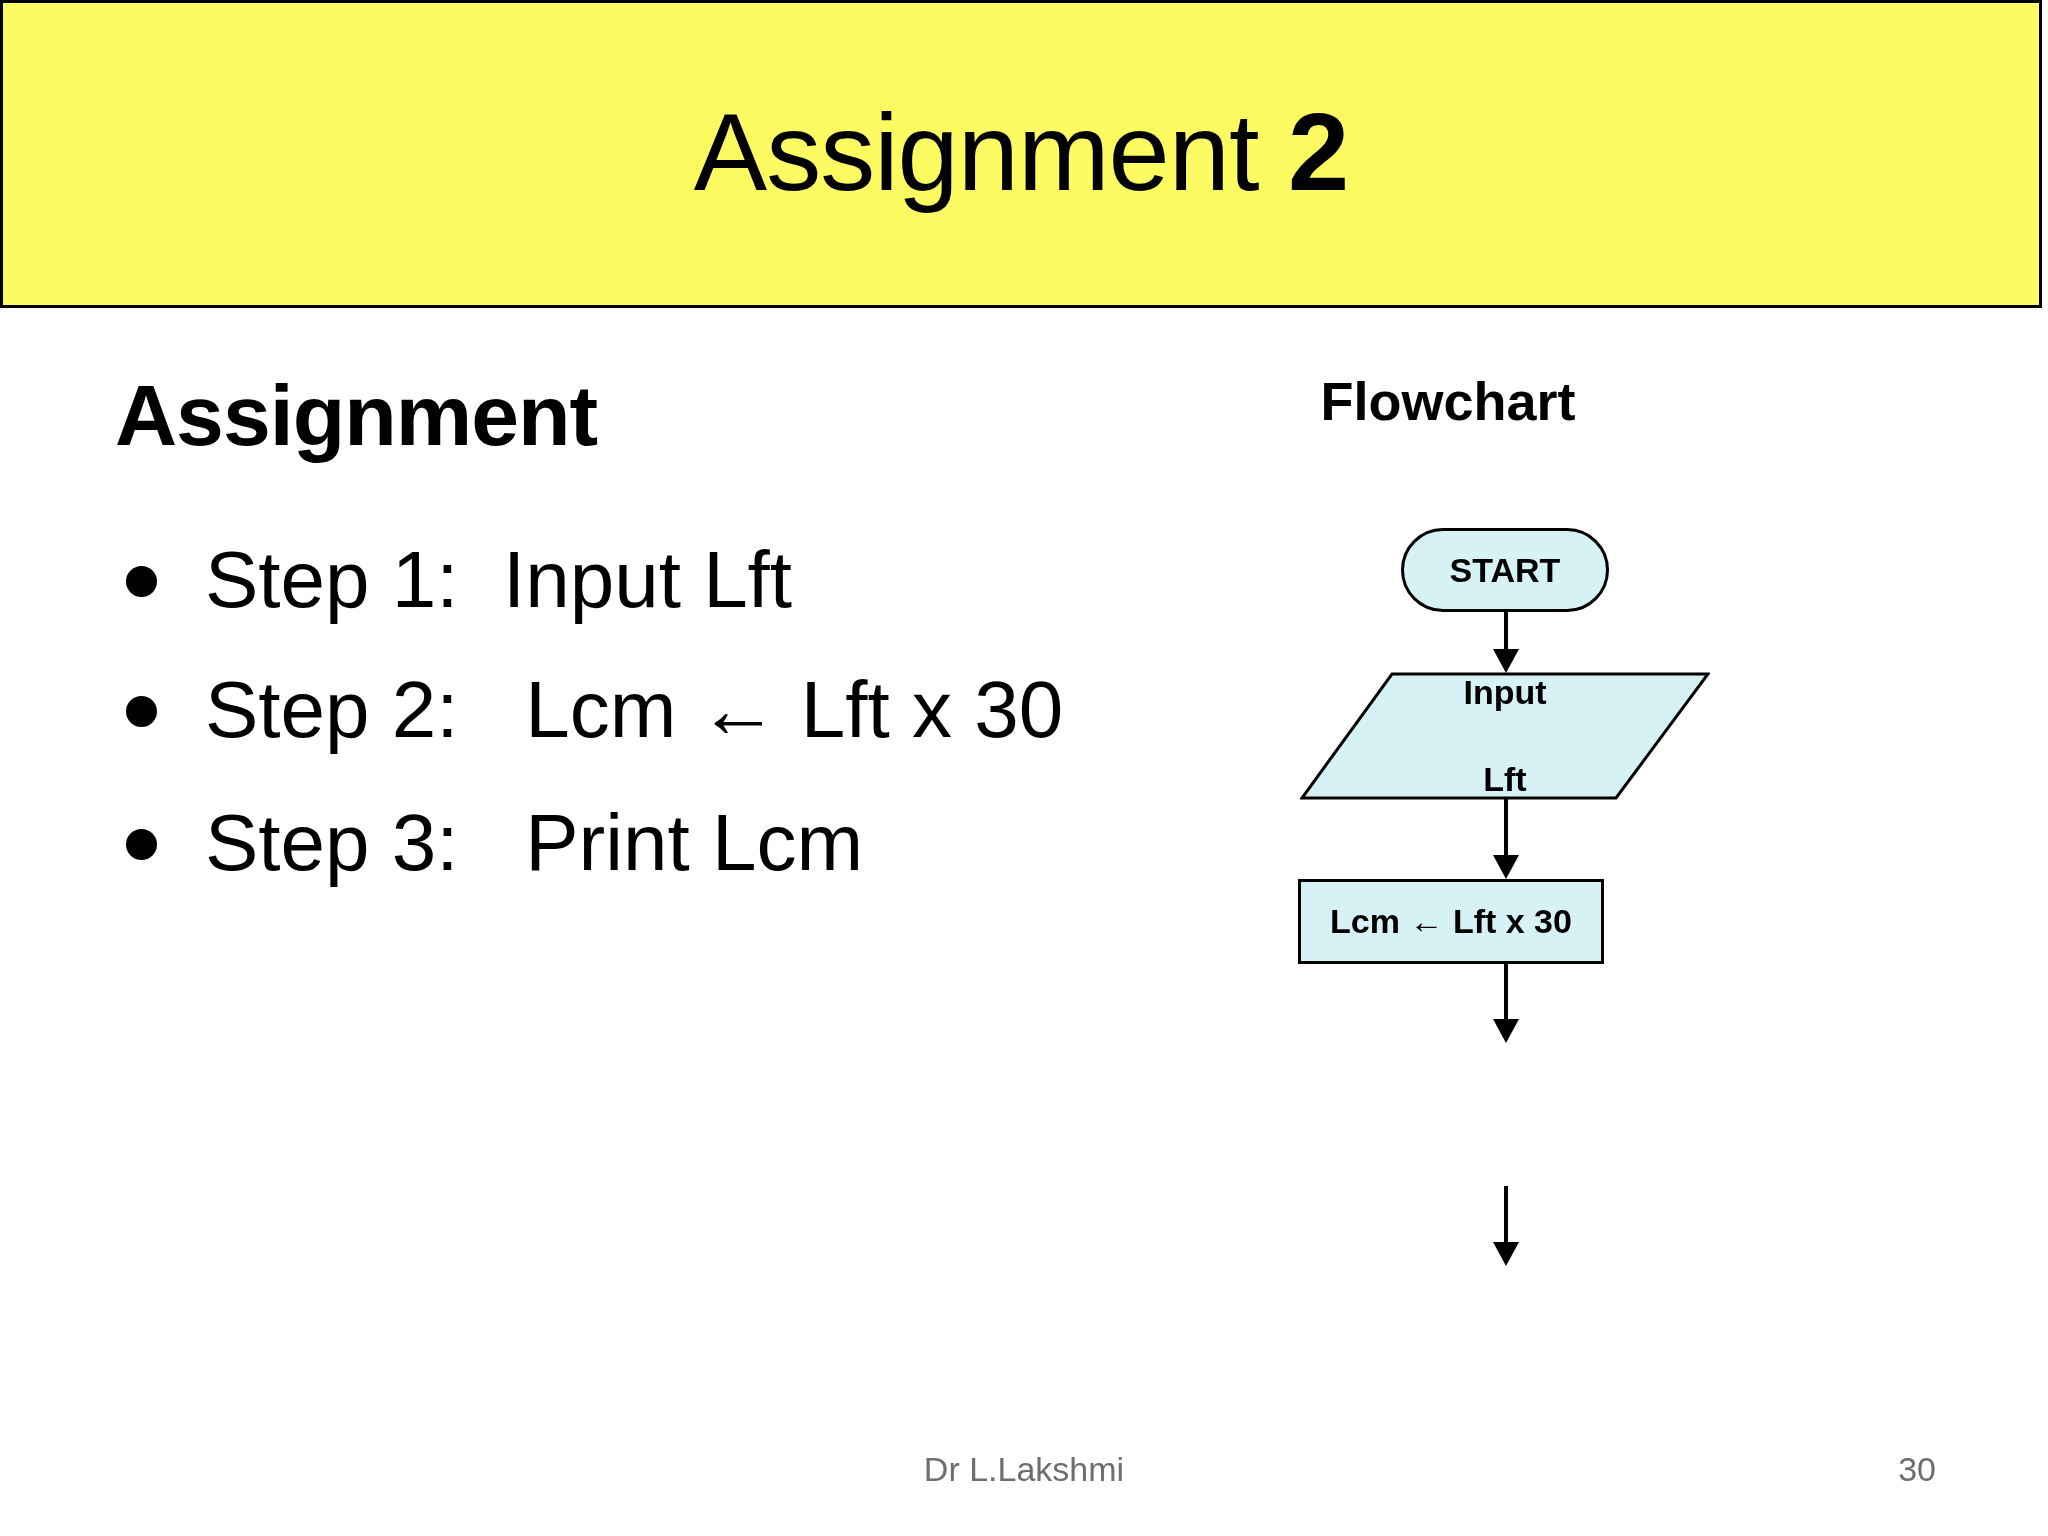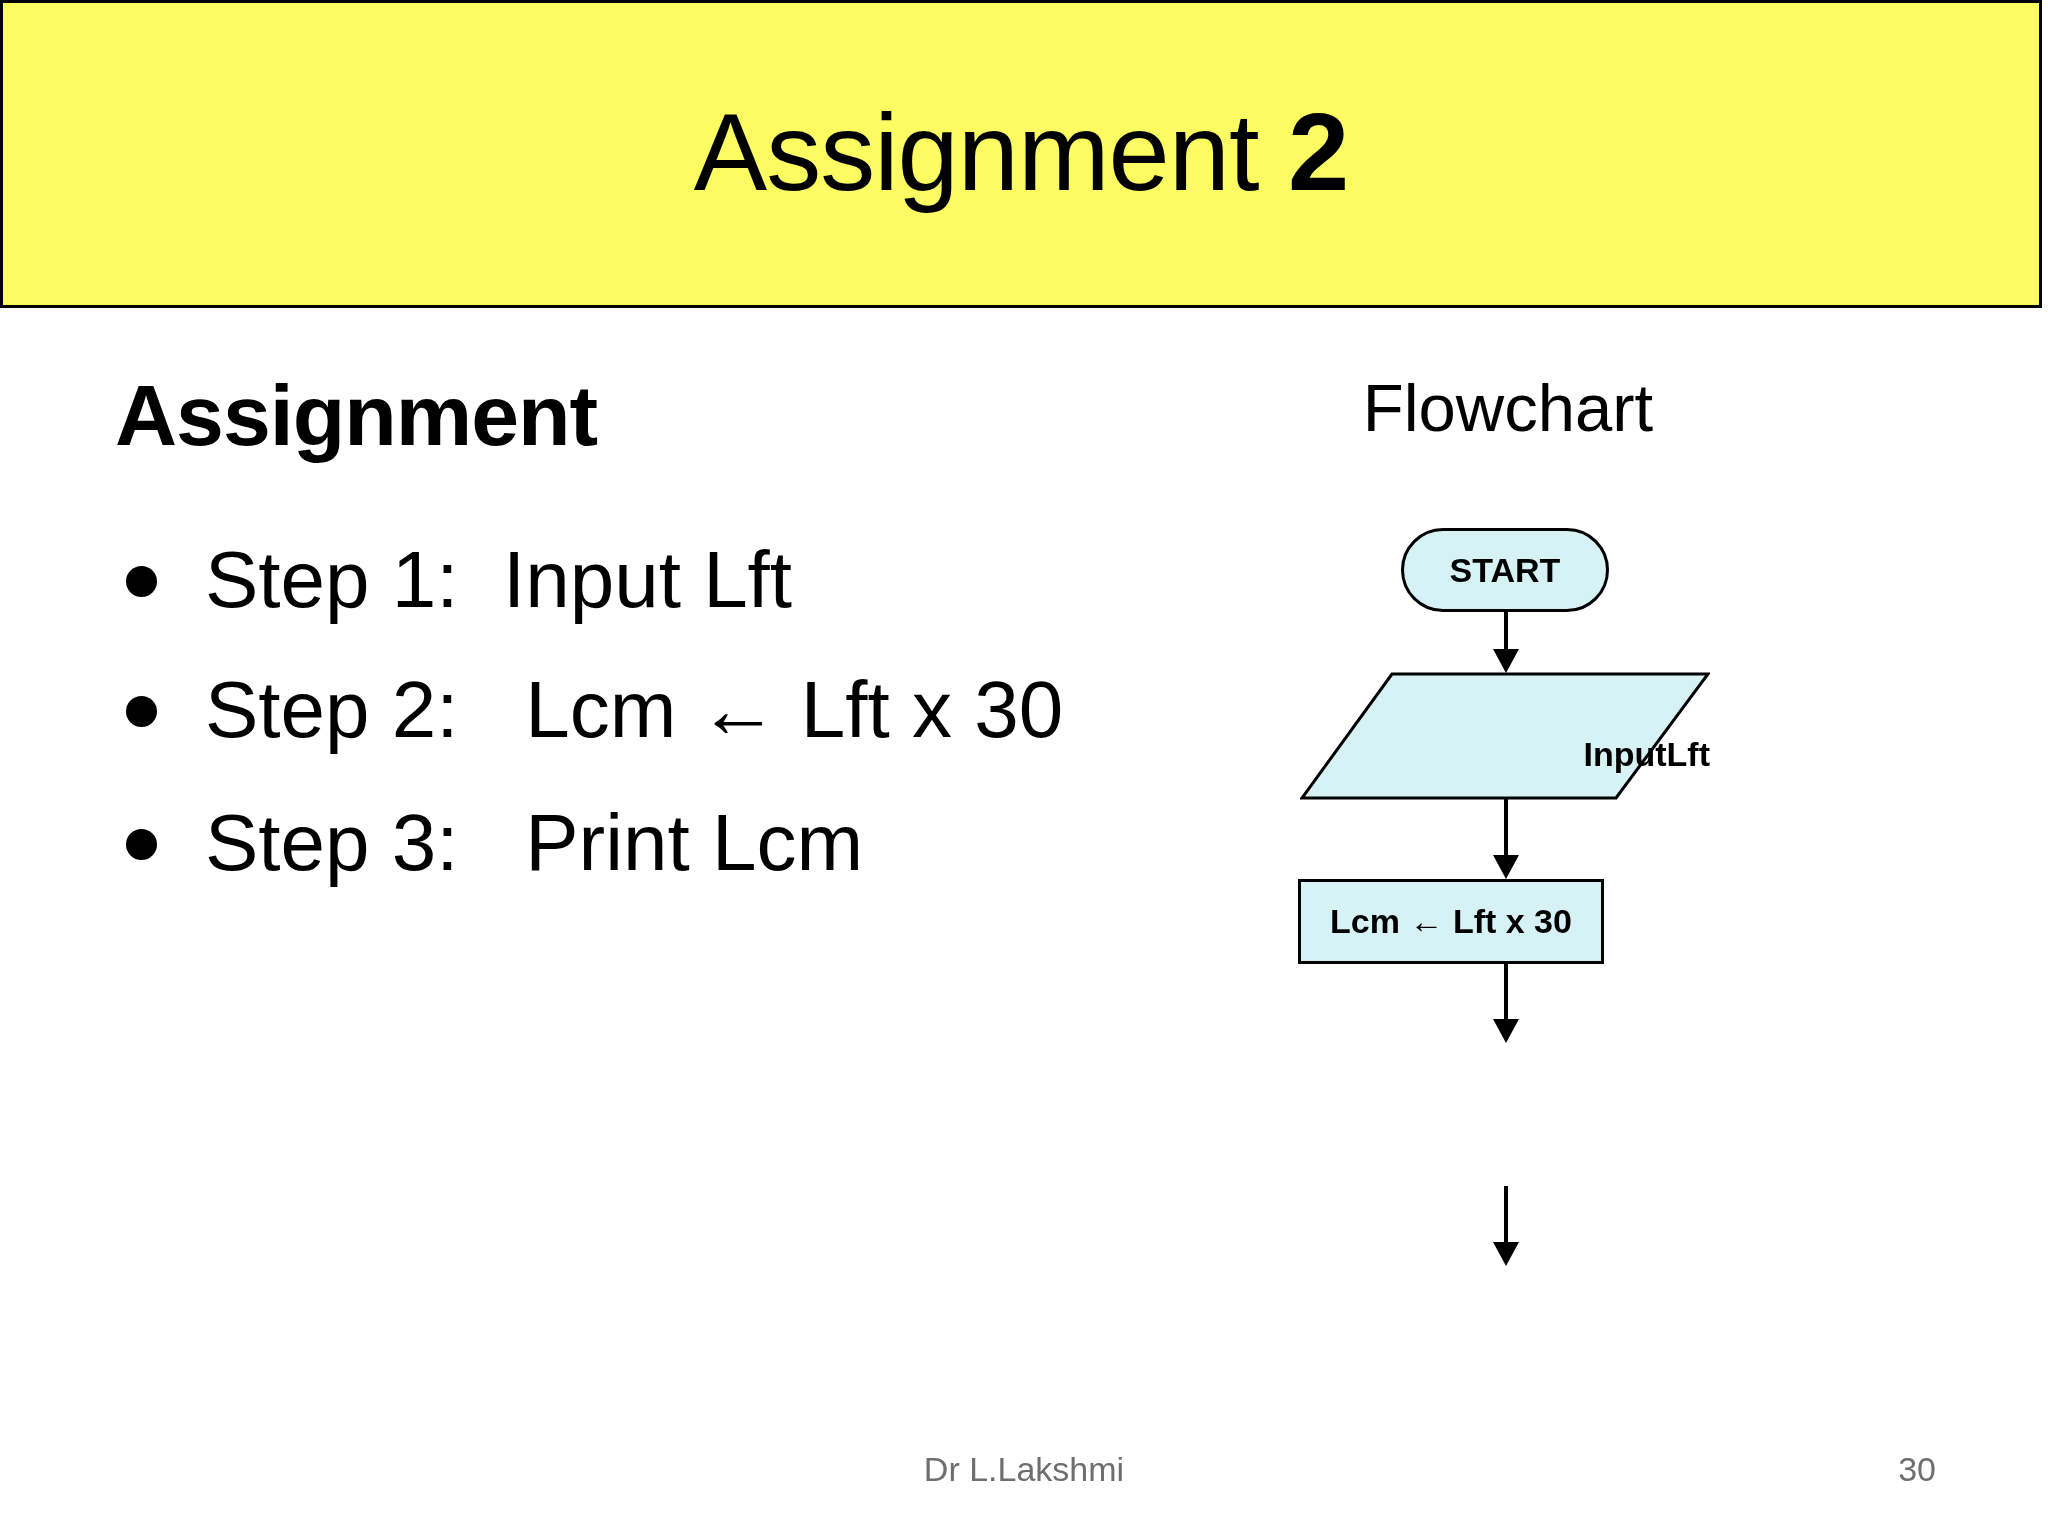--- a/index.html
+++ b/index.html
@@ -37,42 +37,42 @@
   .bullet-line.b2{top:642px;}
   .bullet-line.b3{top:775px;}
   .dot{
     position:absolute;left:11px;top:26px;width:31px;height:31px;border-radius:50%;
     background:#000;
   }
   .btext{position:absolute;left:90px;top:0;white-space:pre;}
 
   
   .flow-heading{
-    position:absolute;left:1308px;top:374px;width:400px;text-align:center;
-    font-size:67px;font-weight:400;line-height:1;
+    position:absolute;left:1248px;top:374px;width:400px;text-align:center;
+    font-size:54px;font-weight:700;line-height:1;
   }
   .node{
     position:absolute;background:var(--fill);border:3px solid var(--outline);
     display:flex;align-items:center;justify-content:center;
     font-size:34px;font-weight:700;text-align:center;line-height:1.2;
   }
   .terminator{border-radius:42px;}
   .t-start{left:1401px;top:528px;width:208px;height:84px;}
   .t-stop{left:1402px;top:1266px;width:206px;height:84px;}
   .process{left:1298px;top:879px;width:306px;height:85px;white-space:pre;}
 
   .shape-wrap{position:absolute;}
   .shape-wrap svg{display:block;}
   .pgram{left:1300px;top:672px;width:410px;height:128px;}
   .display{left:1336px;top:1042px;width:332px;height:144px;}
   .shape-geom{fill:var(--fill);stroke:var(--outline);stroke-width:3;}
   .overlay-label{
-    position:absolute;inset:0;display:flex;flex-direction:row;
-    align-items:center;justify-content:flex-end;
-    font-size:34px;font-weight:700;line-height:1.2;text-align:center;margin-top:36px;
+    position:absolute;inset:0;display:flex;flex-direction:column;
+    align-items:center;justify-content:space-between;
+    font-size:34px;font-weight:700;line-height:1.2;text-align:center;
   }
   .display .overlay-label{padding-left:18px;}
 
   
   .arrow{position:absolute;width:26px;}
   .a1{left:1493px;top:611px;height:62px;}
   .a2{left:1493px;top:799px;height:80px;}
   .a3{left:1493px;top:963px;height:80px;}
   .a4{left:1493px;top:1186px;height:80px;}
   .arrow .line{

